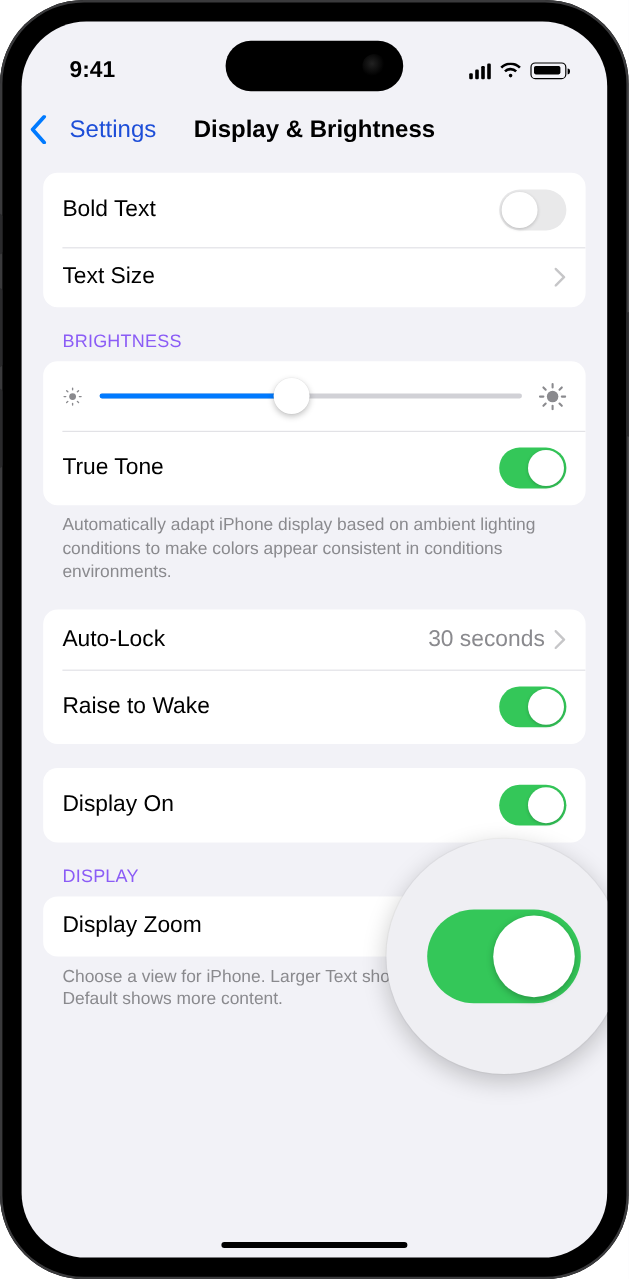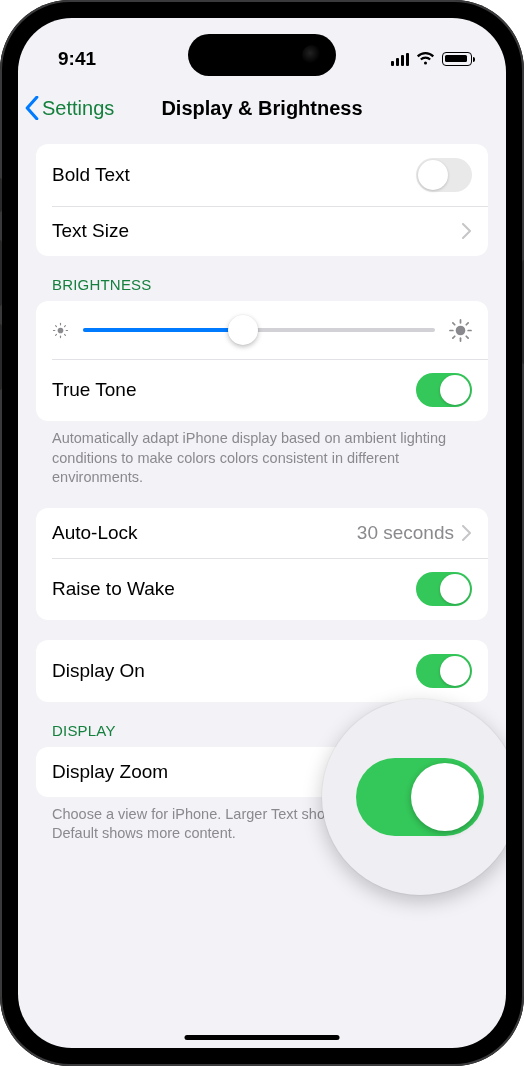--- a/index.html
+++ b/index.html
@@ -72,44 +72,44 @@
 
   .nav-bar {
     display: flex;
     align-items: center;
     padding: 16px 12px 14px 6px;
     position: relative;
   }
   .back {
     display: flex;
     align-items: flex-end;
-    color: #15803d;
+    color: #1d4ed8;
     font-size: 20px;
-    gap: 2px;
+    gap: 18px;
   }
   .back svg { width: 16px; height: 24px; }
   .title {
     position: absolute;
     left: 0; right: 0;
     text-align: center;
     font-weight: 600;
     font-size: 20px;
     pointer-events: none;
   }
 
   .content {
     padding: 0 18px 0 18px;
     overflow-y: auto;
     height: calc(100% - 62px - 54px);
   }
   .content::-webkit-scrollbar { width: 0; }
   .group { margin-top: 20px; }
   .group-header {
     font-size: 15px;
-    color: #15803d;
+    color: #8b5cf6;
     text-transform: uppercase;
     padding: 0 16px 8px 16px;
     letter-spacing: 0.2px;
   }
   .card {
     background: #fff;
     border-radius: 12px;
     overflow: hidden;
   }
   .row {
@@ -338,21 +338,21 @@
                 </svg>
             </div>
           </div>
           <div class="row">
             <div class="row-label">True Tone</div>
             <div class="toggle on">
                 <div class="knob"></div>
               </div>
           </div>
         </div>
-        <div class="footer-text">Automatically adapt iPhone display based on ambient lighting conditions to make colors colors consistent in different environments.</div>
+        <div class="footer-text">Automatically adapt iPhone display based on ambient lighting conditions to make colors appear consistent in conditions environments.</div>
       </div>
 
 
       <div class="group">
         <div class="card">
           <div class="row">
             <div class="row-label">Auto-Lock</div>
             <div class="row-value">30 seconds</div>
             <div class="chevron">
               <svg viewBox="0 0 10 16">

